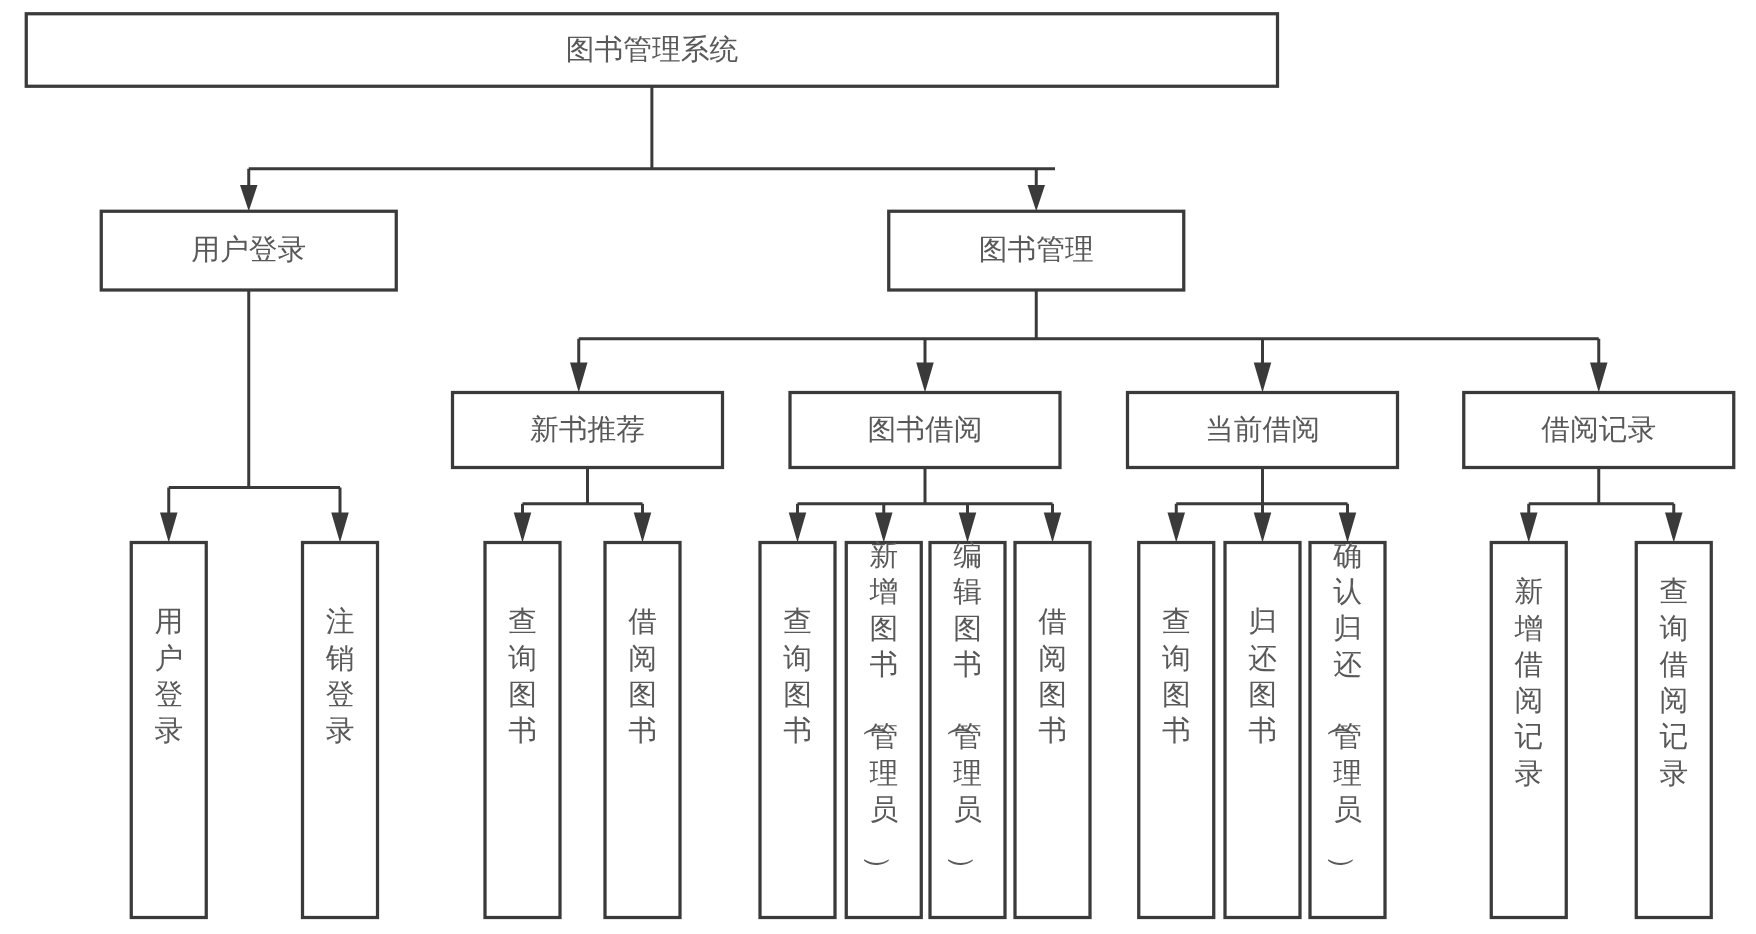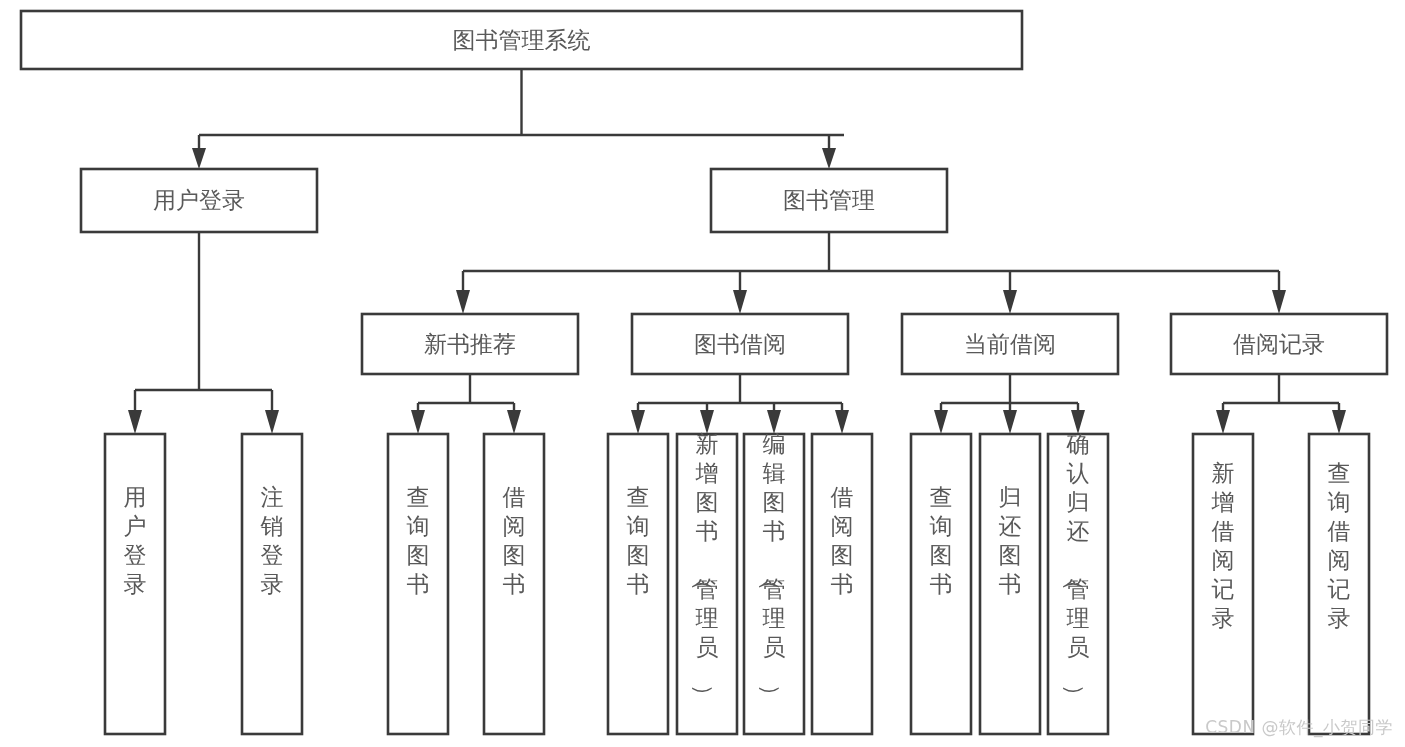--- a/index.html
+++ b/index.html
@@ -222,14 +222,13 @@
     <g>
       <rect class="nodebox" x="1193" y="434" width="60" height="300"></rect>
       <text class="vlabel" x="1223" y="481"><tspan x="1223" y="481">新</tspan><tspan x="1223" y="510">增</tspan><tspan x="1223" y="539">借</tspan><tspan x="1223" y="568">阅</tspan><tspan x="1223" y="597">记</tspan><tspan x="1223" y="626">录</tspan></text>
     </g>
     <g>
       <rect class="nodebox" x="1309" y="434" width="60" height="300"></rect>
       <text class="vlabel" x="1339" y="481"><tspan x="1339" y="481">查</tspan><tspan x="1339" y="510">询</tspan><tspan x="1339" y="539">借</tspan><tspan x="1339" y="568">阅</tspan><tspan x="1339" y="597">记</tspan><tspan x="1339" y="626">录</tspan></text>
     </g>
   </svg>
 
-  <div class="watermark">CSDN @软件_小贺同学</div>
 </div>
 
 </body></html>

